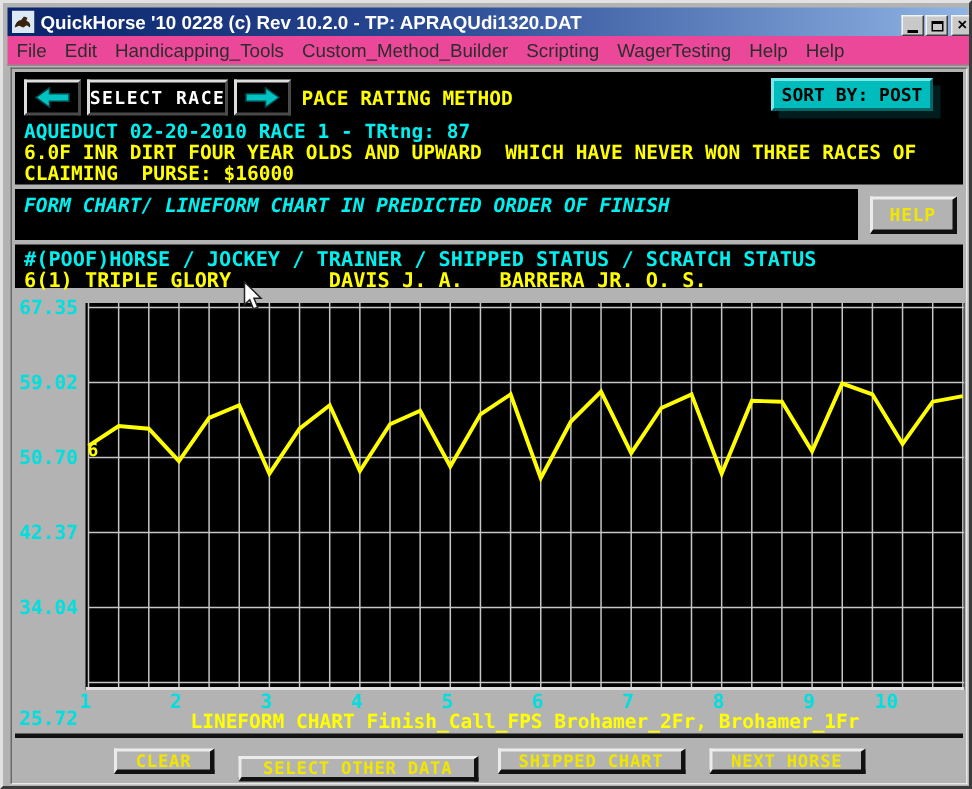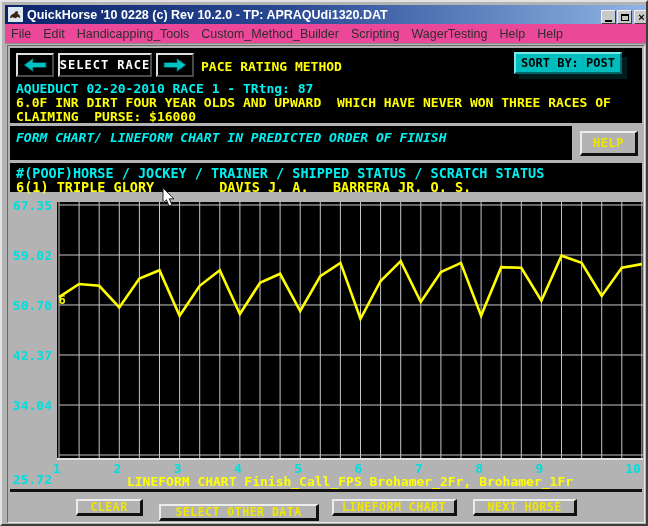--- a/index.html
+++ b/index.html
@@ -182,28 +182,28 @@
   <div class="abs" id="xlabels">
       <div class="xlab" style="left: 41px;">1</div>
       <div class="xlab" style="left: 101.3px;">2</div>
       <div class="xlab" style="left: 161.6px;">3</div>
       <div class="xlab" style="left: 221.9px;">4</div>
       <div class="xlab" style="left: 282.2px;">5</div>
       <div class="xlab" style="left: 342.5px;">6</div>
       <div class="xlab" style="left: 402.8px;">7</div>
       <div class="xlab" style="left: 463.1px;">8</div>
       <div class="xlab" style="left: 523.4px;">9</div>
-      <div class="xlab" style="left: 617px;">10</div>
+      <div class="xlab" style="left: 575px;">10</div>
     </div>
   <div class="abs ye caption">LINEFORM CHART Finish_Call_FPS Brohamer_2Fr, Brohamer_1Fr</div>
 
   <div class="abs separator"></div>
 
   <div class="abs g-btn" style="left:74px;top:497px;width:67px;height:17px;font-size:11.5px;">CLEAR</div>
   <div class="abs g-btn" style="left:157px;top:502px;width:160px;height:17px;font-size:11.5px;">SELECT OTHER DATA</div>
-  <div class="abs g-btn" style="left:330px;top:497px;width:125px;height:17px;font-size:11.5px;">LINEFORM CHART</div>
+  <div class="abs g-btn" style="left:330px;top:497px;width:125px;height:17px;font-size:11.5px;">SHIPPED CHART</div>
   <div class="abs g-btn" style="left:471px;top:497px;width:104px;height:17px;font-size:11.5px;">NEXT HORSE</div>
 
   <svg class="abs cursor" width="14" height="21" viewBox="0 0 14 21">
     <path d="M1,1 L1,16 L4.5,12.8 L7,19 L9.8,17.8 L7.3,11.8 L12,11.8 Z" fill="#fff" stroke="#222" stroke-width="1"></path>
   </svg>
 
 </div>
 
 </body></html>

